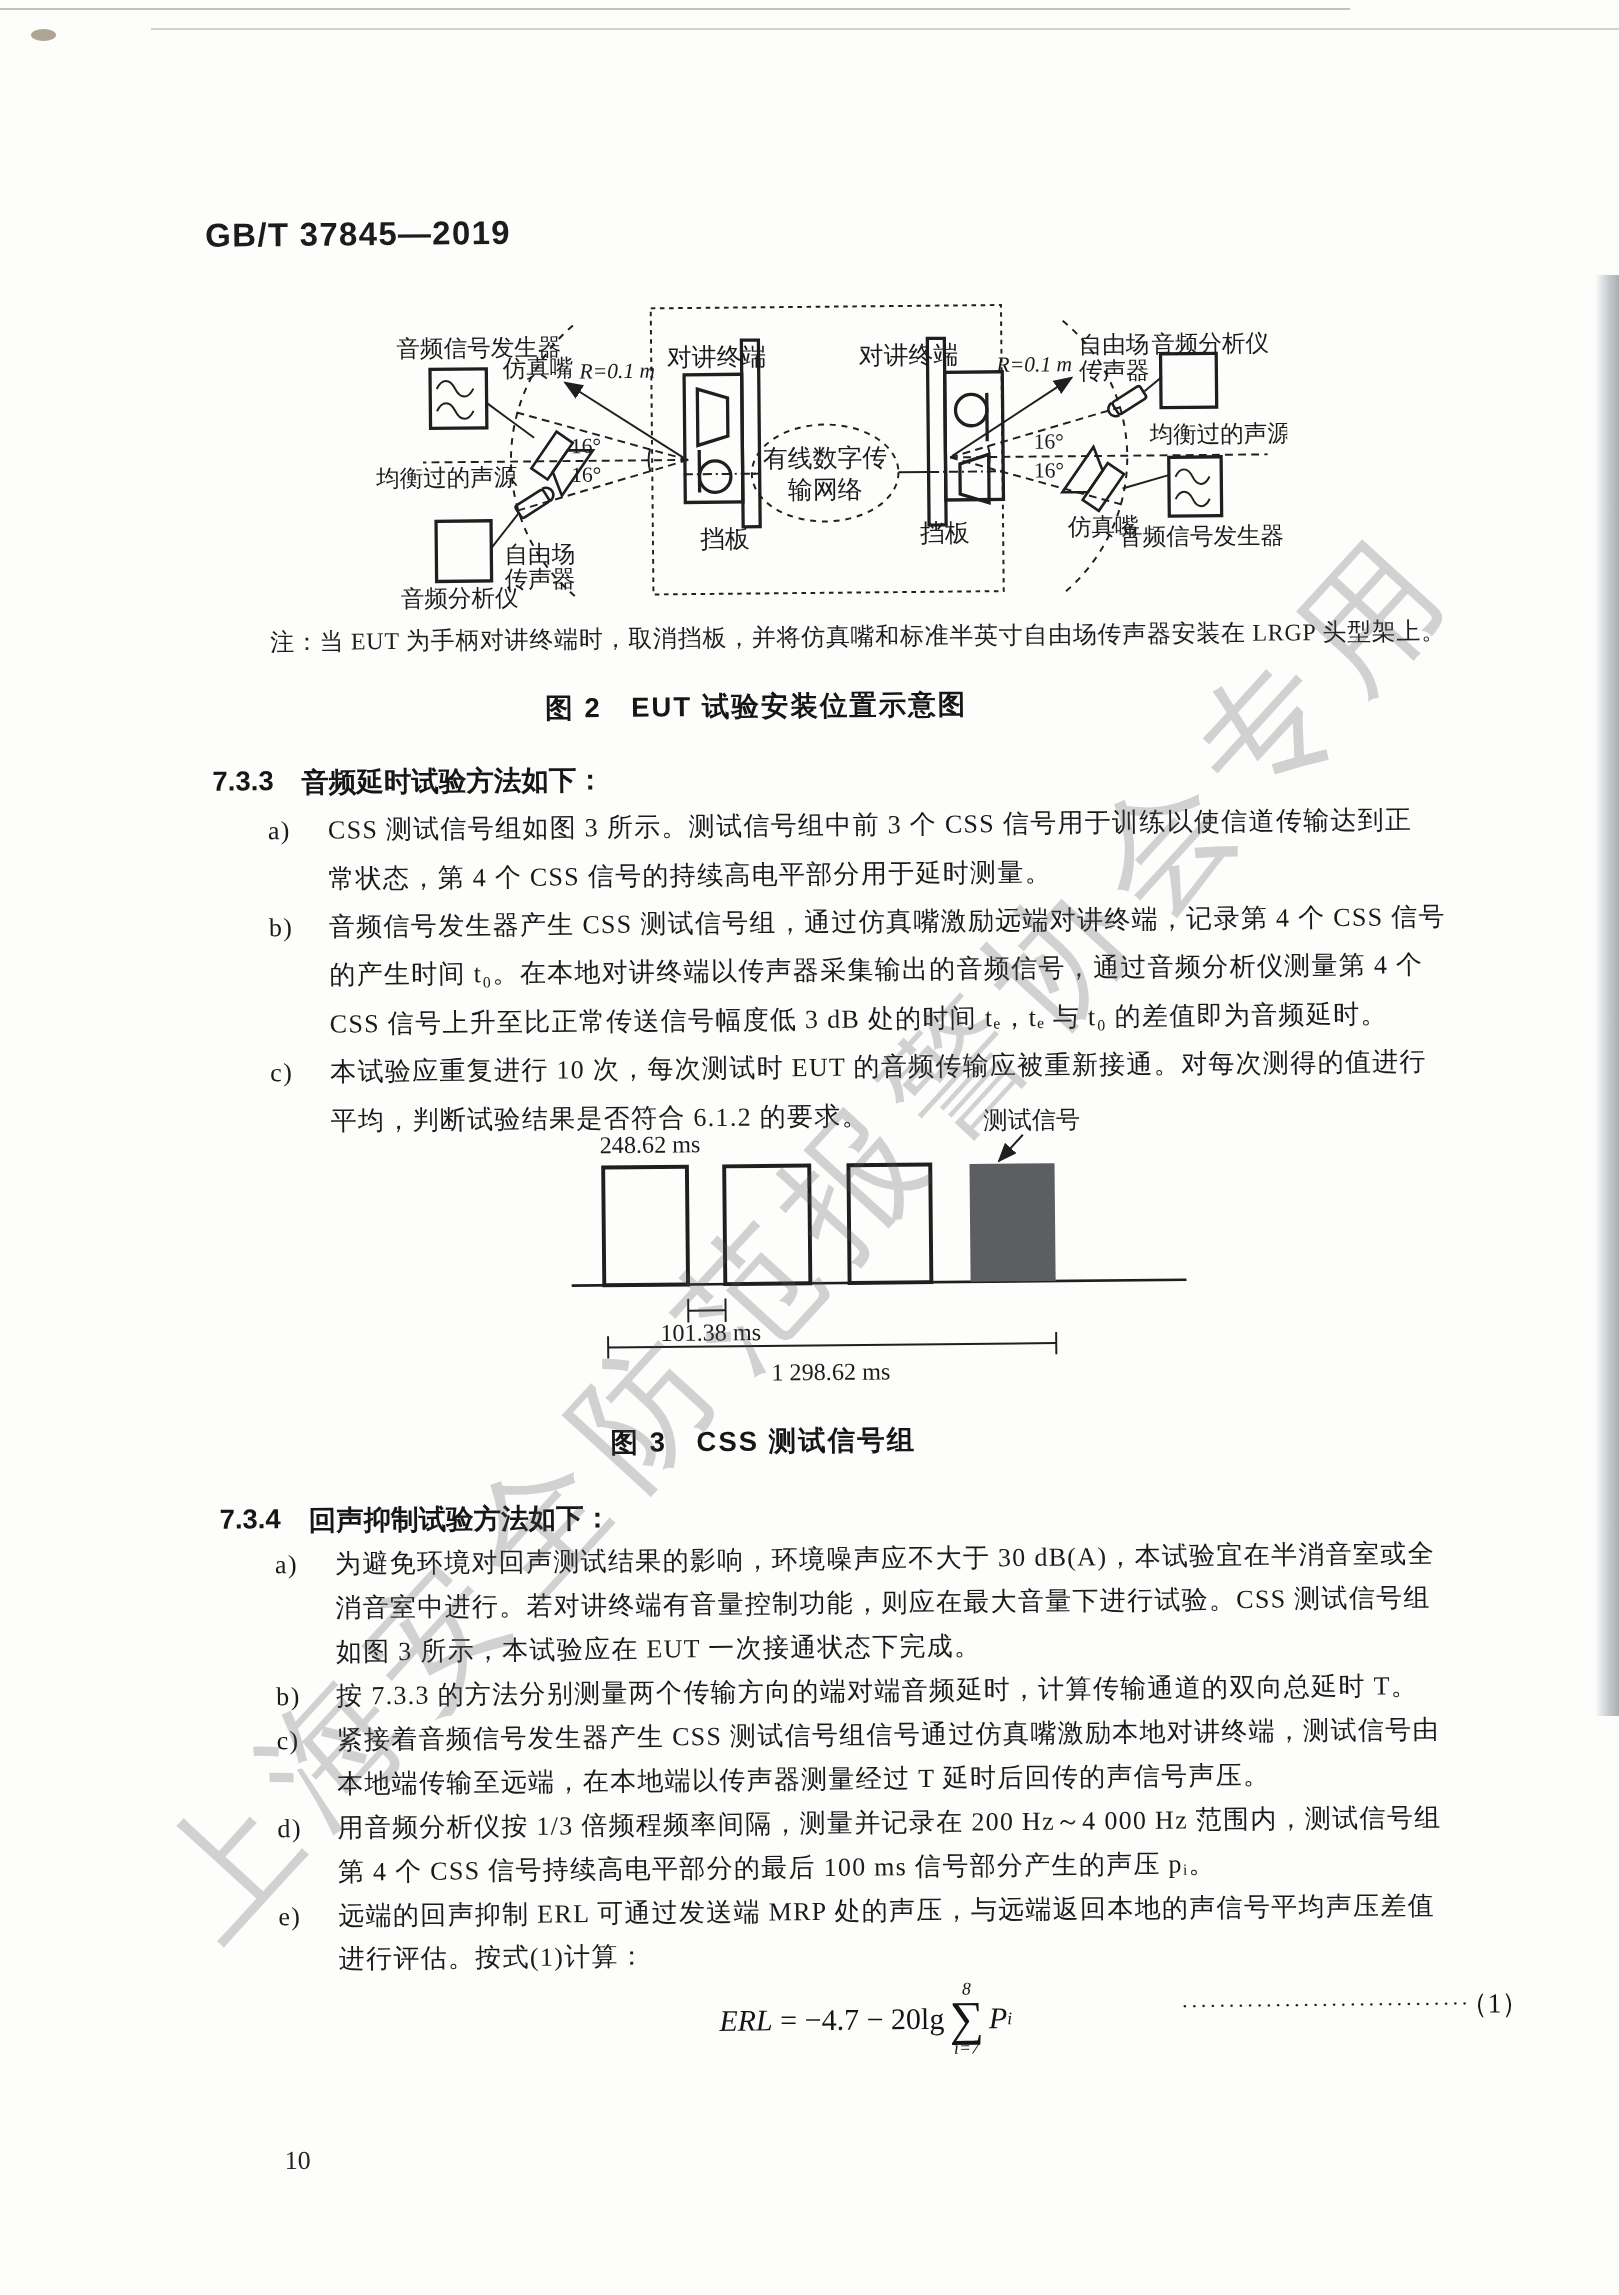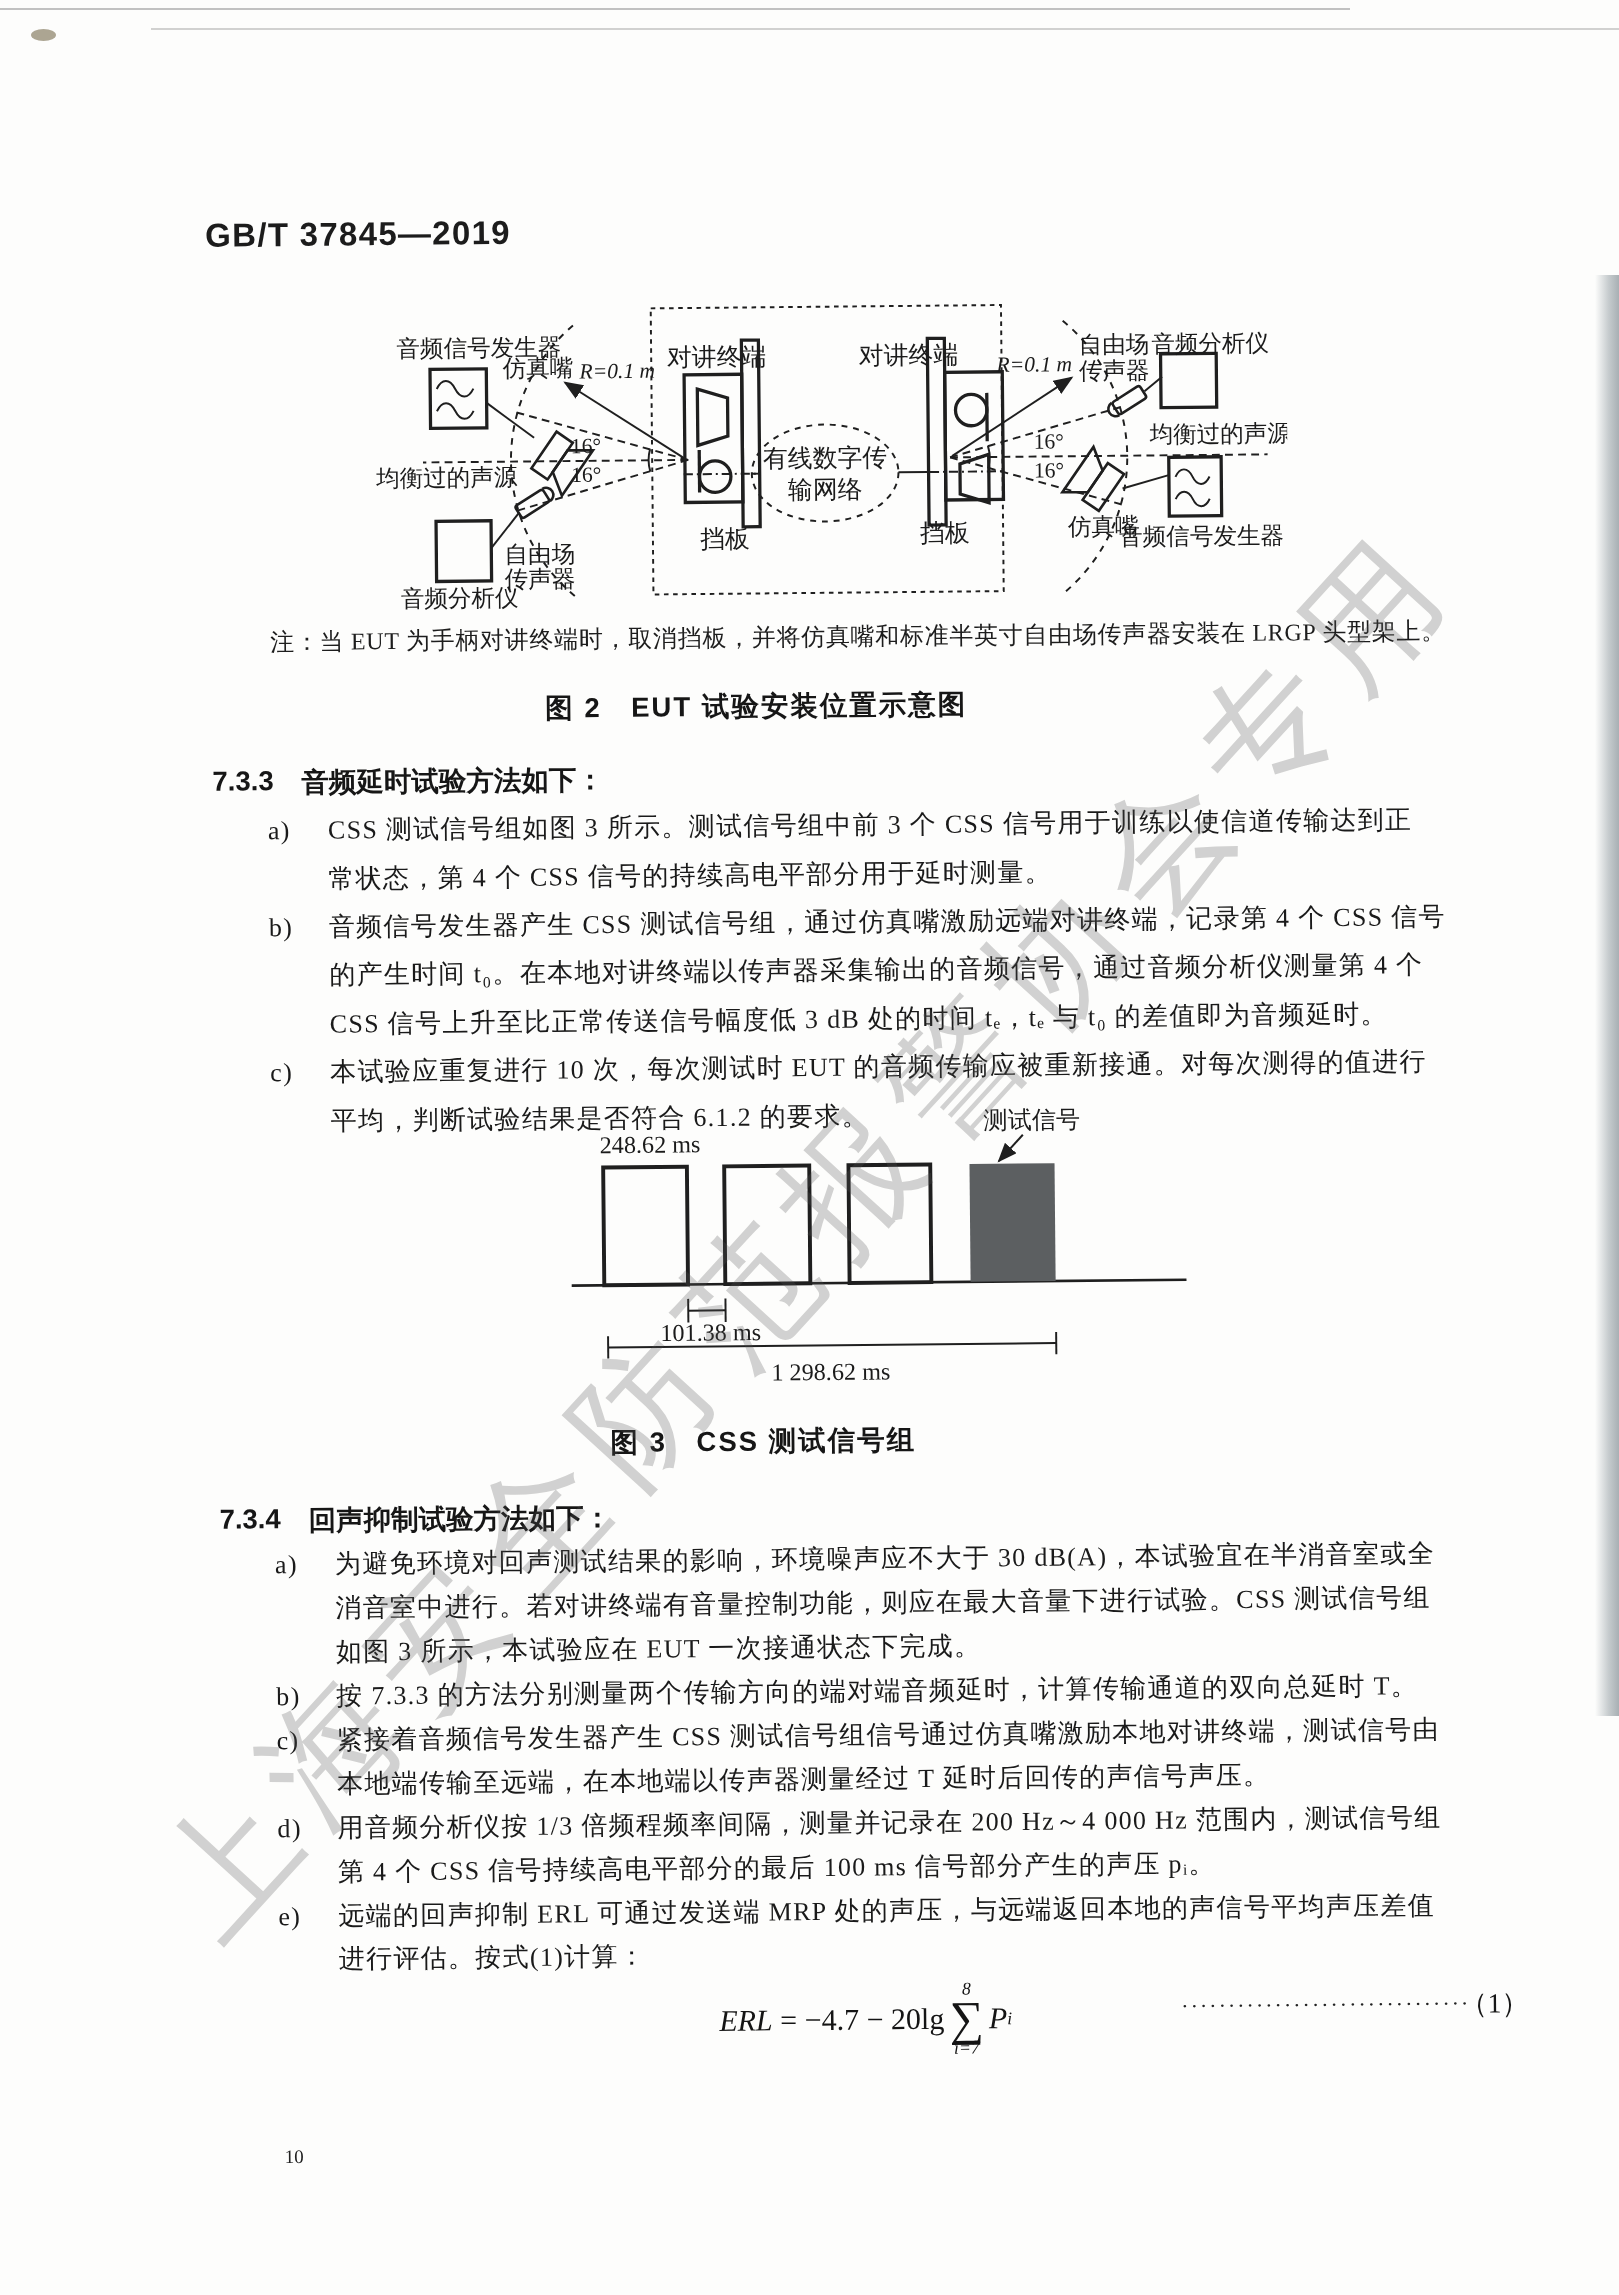--- a/index.html
+++ b/index.html
@@ -7,21 +7,21 @@
        font-family:"Liberation Serif","DejaVu Serif",serif;color:#191919;}
   .abs{position:absolute;}
   .sheet{position:absolute;left:0;top:0;width:1619px;height:2295px;transform:rotate(-0.55deg);transform-origin:50% 50%;}
   .hdr{font-family:"Liberation Sans","DejaVu Sans",sans-serif;font-weight:700;font-size:33px;letter-spacing:1.3px;color:#1c1c1c;}
   .note{font-size:24px;letter-spacing:0.7px;color:#1d1d1d;white-space:nowrap;}
   .caption{font-family:"Liberation Sans","DejaVu Sans",sans-serif;font-weight:700;font-size:27.5px;letter-spacing:2px;
            width:603px;text-align:center;color:#161616;white-space:nowrap;}
   .clause-no,.clause-title{font-family:"Liberation Sans","DejaVu Sans",sans-serif;font-weight:700;font-size:27.5px;color:#161616;white-space:nowrap;}
   .ll{font-size:26px;color:#1a1a1a;}
   .bl{font-size:26px;letter-spacing:1.3px;color:#1a1a1a;white-space:nowrap;height:34px;line-height:34px;}
-  .pageno{font-size:19px;color:#222;}
+  .pageno{font-size:26px;color:#222;}
   .watermark{font-family:"Liberation Sans","DejaVu Sans",sans-serif;font-size:134px;letter-spacing:19.7px;font-weight:400;
              color:rgba(85,85,85,0.26);white-space:nowrap;transform:rotate(-47deg);transform-origin:0 0;pointer-events:none;}
   .scanline{background:#8f8f8f;opacity:0.55;}
   .edgeband{background:linear-gradient(to right, rgba(150,160,165,0) 0%, rgba(130,142,148,0.45) 55%, rgba(118,130,137,0.65) 100%);}
   .smudge{background:#90876f;border-radius:50%;opacity:0.75;}
   .formula-row{display:inline-flex;align-items:center;font-size:30px;color:#141414;}
   .formula-row .var{font-style:italic;}
   .sumstack{display:inline-flex;flex-direction:column;align-items:center;line-height:1;margin:0 5.2px;}
   .sumstack .lim{font-size:17.7px;font-style:italic;}
   .sumstack .sigma{font-size:48px;line-height:0.85;font-style:normal;}

